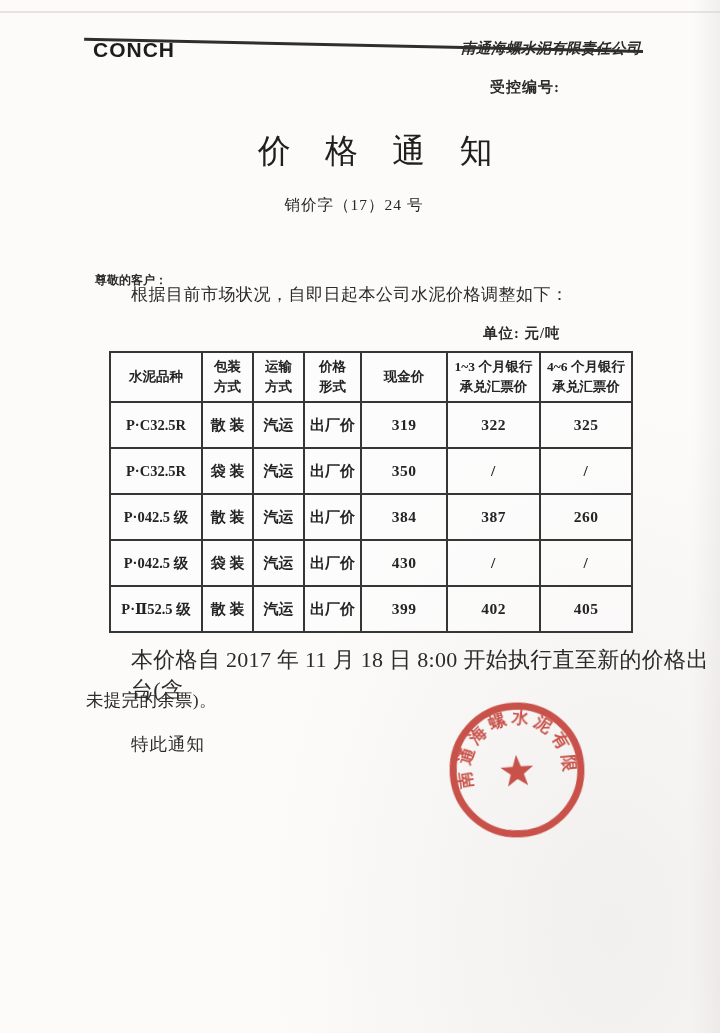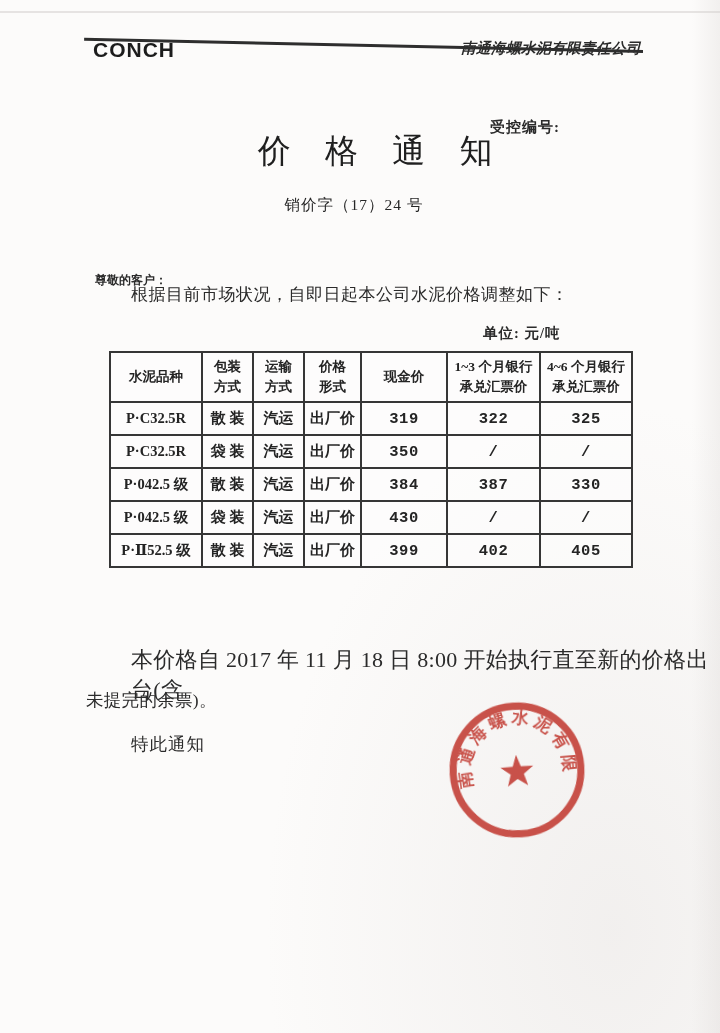--- a/index.html
+++ b/index.html
@@ -27,21 +27,21 @@
     position: absolute; right: 79px; top: 39px;
     font-size: 14.5px; font-weight: 700; font-style: italic; color: #2a2a2a;
     letter-spacing: 0.5px;
   }
   .head-rule {
     position: absolute; left: 84px; top: 50px; width: 559px; height: 2.5px;
     background: #2e2e2e; transform: rotate(1.25deg); transform-origin: 100% 50%;
   }
   .control-no {
     position: absolute; left: 490px; top: 78px;
-    font-size: 15px; font-weight: 600; letter-spacing: 1px; margin-top: 40px;
+    font-size: 15px; font-weight: 600; letter-spacing: 1px;
   }
   
   .doc-title {
     position: absolute; left: 16px; top: 129px; width: 720px;
     text-align: center; font-size: 33px; font-weight: 400; color: #1f1f1f;
     word-spacing: 22px; letter-spacing: 2px;
   }
   .doc-number {
     position: absolute; left: 0; top: 195px; width: 708px;
     text-align: center; font-size: 15.5px; letter-spacing: 1px; color: #262626;
@@ -58,23 +58,23 @@
     margin-left: 7px;
   }
   .price-table th, .price-table td {
     border: 2px solid #363636; text-align: center; vertical-align: middle;
     color: #242424; padding: 0 2px; overflow: hidden;
   }
   .price-table th {
     height: 50px; font-size: 13.5px; font-weight: 600;
     line-height: 1.45; white-space: pre-line;
   }
-  .price-table td { height: 33px; font-size: 15px; font-weight: 600; }
+  .price-table td { height: 46px; font-size: 15px; font-weight: 600; }
   .price-table td.c-num {
-    font-family: Liberation Mono, monospace;
+    font-family: Liberation Serif, serif;
     font-size: 15.5px; font-weight: 600; letter-spacing: .5px;
   }
   .price-table td.c-variety { font-size: 14.5px; }
   
   .closing-1 { position: absolute; left: 131px; top: 645px; font-size: 22px; letter-spacing: .3px; }
   .closing-2 { position: absolute; left: 86px;  top: 688px; font-size: 17.5px; letter-spacing: .3px; text-align: right; }
   .notice    { position: absolute; left: 131px; top: 732px; font-size: 17.5px; letter-spacing: 1px; }
   .issue-date {
     position: absolute; left: 388px; top: 757px; z-index: 3;
     font-size: 18px; font-weight: 600; letter-spacing: 2.5px; color: #1e1e1e;
@@ -148,21 +148,21 @@
           <td class="c-num">/</td>
           <td class="c-num">/</td>
         </tr>
         <tr>
           <td class="c-variety">P·042.5 级</td>
           <td class="c-mid">散 装</td>
           <td class="c-mid">汽运</td>
           <td class="c-mid">出厂价</td>
           <td class="c-num">384</td>
           <td class="c-num">387</td>
-          <td class="c-num">330</td>
+          <td class="c-num">260</td>
         </tr>
         <tr>
           <td class="c-variety">P·042.5 级</td>
           <td class="c-mid">袋 装</td>
           <td class="c-mid">汽运</td>
           <td class="c-mid">出厂价</td>
           <td class="c-num">430</td>
           <td class="c-num">/</td>
           <td class="c-num">/</td>
         </tr>

